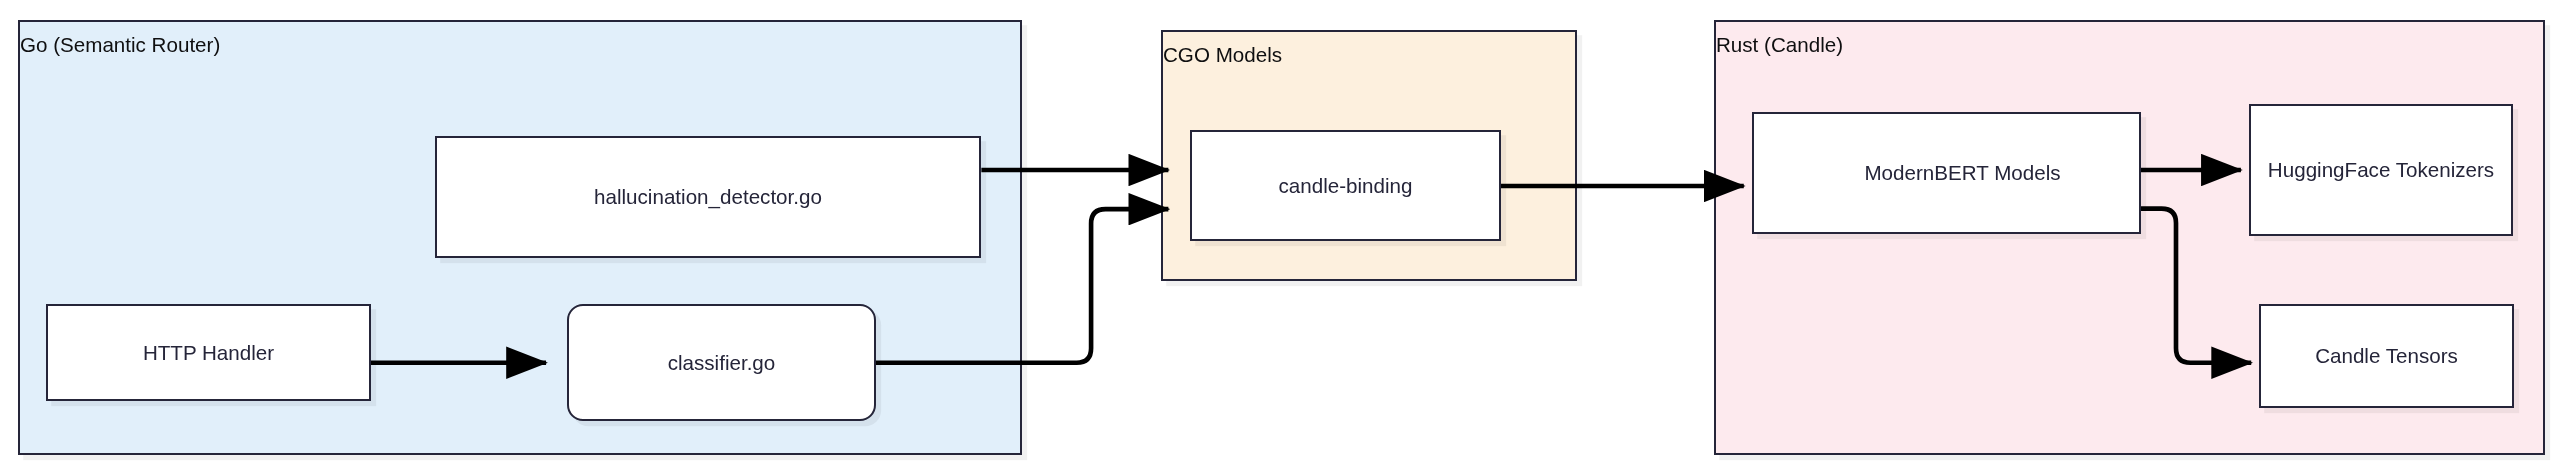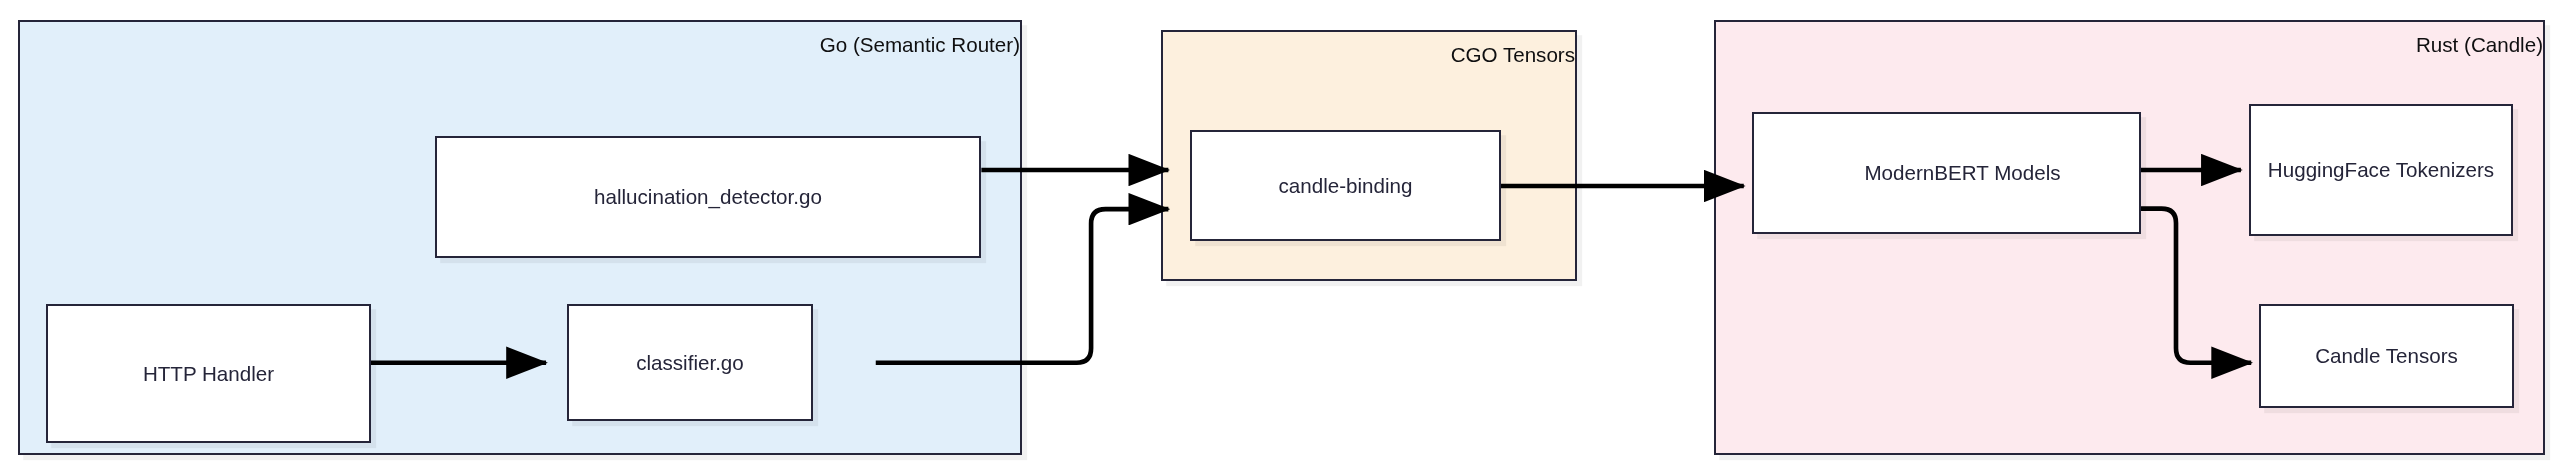--- a/index.html
+++ b/index.html
@@ -24,21 +24,21 @@
   .cluster {
     position: absolute;
     border: 2.6px solid #252539;
     box-sizing: border-box;
     box-shadow: 5.2px 5.2px 0 0 rgba(0,0,0,0.055);
   }
   .cluster-title {
     position: absolute;
     left: 0;
     right: 0;
-    text-align: right;
+    text-align: left;
     font-size: 20.6px;
     color: #0f0f10;
     font-family: "Liberation Sans", sans-serif;
     white-space: nowrap;
   }
 
   #cluster-go {
     left: 18px;  top: 19.6px;  width: 1004px; height: 435px;
     background: #e1effa;
   }
@@ -63,22 +63,22 @@
     box-shadow: 5.2px 5.2px 0 0 rgba(0,0,0,0.055);
   }
   .node-label {
     font-size: 20.6px;
     color: #252539;
     white-space: nowrap;
     font-family: "Liberation Sans", sans-serif;
   }
 
   #node-hallucination { left: 435px;  top: 112px; width: 546px; height: 122px; margin-top: 24px; }
-  #node-http          { left: 46px;   top: 304px; width: 325px;  height: 139px; }
-  #node-classifier    { left: 567px; top: 304px; width: 246px;  height: 117px; }
+  #node-http          { left: 46px;   top: 304px; width: 325px;  height: 97px; }
+  #node-classifier    { left: 567px; top: 304px; width: 309px;  height: 117px; border-radius: 16px; }
   #node-candle-binding{ left: 1190px; top: 130px; width: 311px;  height: 111px; }
   #node-modernbert    { left: 1752px; top: 112px; width: 389px;  height: 122px; padding-left: 32px; }
   #node-hf-tokenizers { left: 2249px; top: 104px; width: 264px;  height: 132px; }
   #node-candle-tensors{ left: 2259px; top: 304px; width: 255px;  height: 104px; }
 
   
   #edges {
     position: absolute;
     left: 0; top: 0;
     width: 2822px;
@@ -89,21 +89,21 @@
 </head>
 <body>
 
 <div id="diagram-root">
 
   <div class="cluster" id="cluster-go">
     <div class="cluster-title" style="top:11.3px;">Go (Semantic Router)</div>
   </div>
 
   <div class="cluster" id="cluster-cgo">
-    <div class="cluster-title" style="top:11.3px;">CGO Tensors</div>
+    <div class="cluster-title" style="top:11.3px;">CGO Models</div>
   </div>
 
   <div class="cluster" id="cluster-rust">
     <div class="cluster-title" style="top:11.3px;">Rust (Candle)</div>
   </div>
 
   <svg id="edges" width="2822" height="474" viewBox="0 0 5478 920" xmlns="http://www.w3.org/2000/svg">
     <defs>
       <marker id="arrowhead" markerWidth="9" markerHeight="7" refX="8.6" refY="3.5" orient="auto" markerUnits="strokeWidth">
         <polygon points="0 0, 9 3.5, 0 7" fill="#000000"></polygon>

